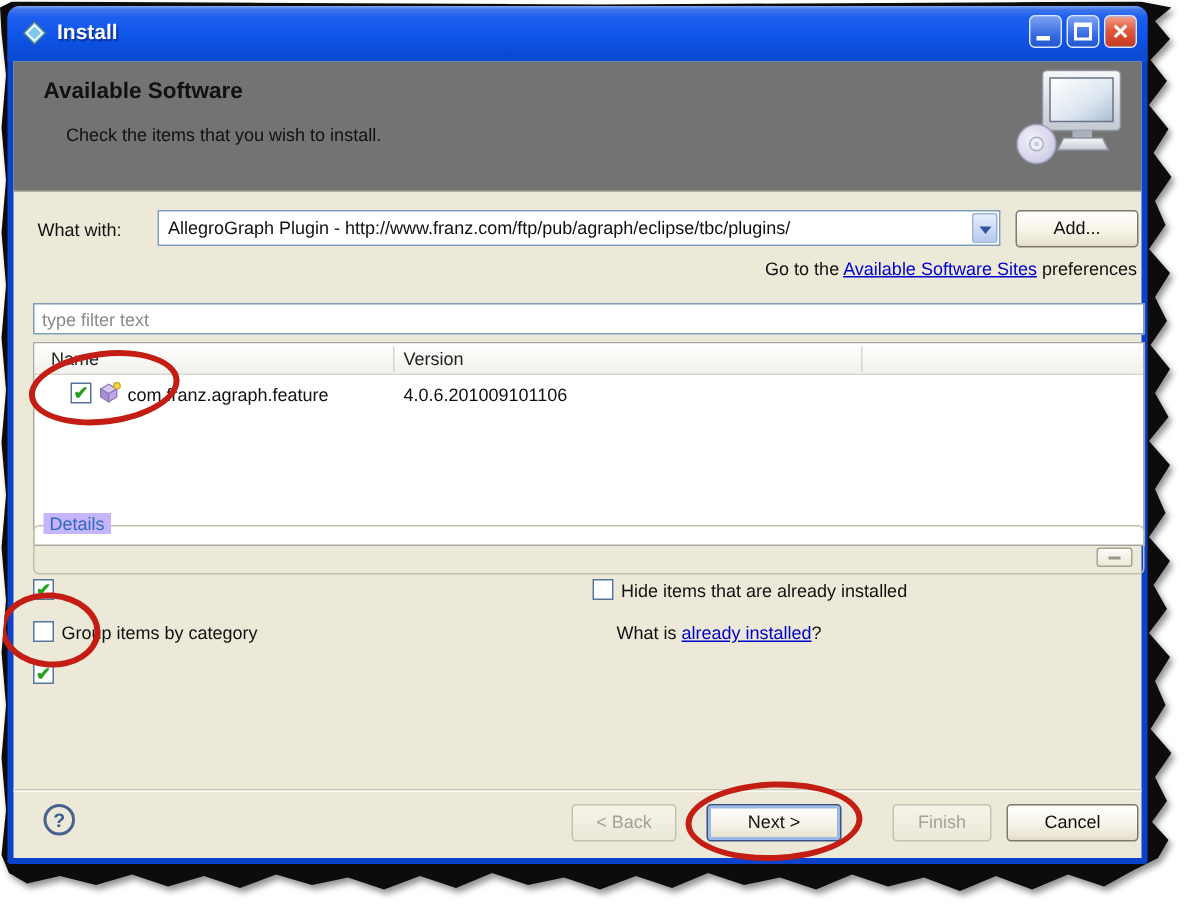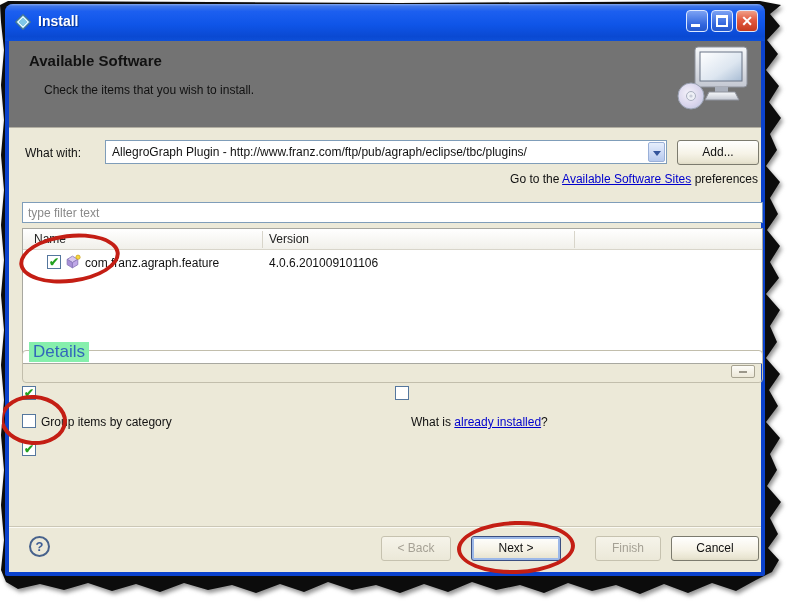--- a/index.html
+++ b/index.html
@@ -82,22 +82,22 @@
   .thead { position: absolute; left: 0; top: 0; right: 0; height: 21px;
            background: linear-gradient(180deg,#ffffff,#f1f0ea); border-bottom: 1px solid #d8d5ca; }
   .th { position: absolute; top: 3px; font-size: 12px; color: #222; }
   .th-sep { position: absolute; top: 2px; width: 1px; height: 17px; background: #d8d5ca; }
   .trow { position: absolute; left: 0; top: 24px; right: 0; height: 20px; font-size: 12px; color: #111; }
   .cb { position: absolute; width: 14px; height: 14px; background: #fff; border: 1px solid #55779e;
         text-align: center; font-size: 12px; font-weight: bold; color: #23a11f; line-height: 13px; }
 
   .group-box { position: absolute; left: 13px; top: 309px; width: 741px; height: 33px;
                border: 1px solid #c2beac; border-radius: 4px; }
-  .group-label { position: absolute; left: 20px; top: 301px; background: #86efac;
-                 padding: 0 4px; font-size: 17px; color: #3267ba; }
+  .group-label { position: absolute; left: 20px; top: 301px; background: #c4b5fd;
+                 padding: 0 4px; font-size: 12px; color: #3267ba; }
   .mini-btn { position: absolute; right: 7px; bottom: 4px; width: 24px; height: 13px;
               border: 1px solid #a7a391; border-radius: 2px;
               background: linear-gradient(180deg,#fdfcf8,#ece8d8); }
   .mini-btn::after { content: ""; position: absolute; left: 7px; top: 5px; width: 8px; height: 2px;
                      background: #9b978a; }
 
   .opt-label { position: absolute; font-size: 12px; color: #111; }
 
   .sep { position: absolute; left: 0; top: 485px; width: 752px; height: 2px;
          border-top: 1px solid #cbc7b6; border-bottom: 1px solid #fbfaf4; }
@@ -215,20 +215,21 @@
       <div class="group-label">Details</div>
 
       <span class="cb" style="left:13px; top:345px;"><span>✔</span></span>
 
       <span class="cb" style="left:13px; top:373px;"><span></span></span>
       <span class="opt-label" style="left:32px; top:374px;">Group items by category</span>
 
       <span class="cb" style="left:13px; top:401px;"><span>✔</span></span>
 
       <span class="cb" style="left:386px; top:345px;"><span></span></span>
+      <span class="opt-label" style="left:405px; top:346px;">Hide items that are already installed</span>
 
       <span class="opt-label" style="left:402px; top:374px;"><span>What is </span><span class="link">already installed</span><span>?</span></span>
 
       <div class="sep"></div>
 
       <div class="help-btn"><span>?</span></div>
 
       <div class="xpbtn disabled" style="left:372px; top:495px; width:70px;">&lt; Back</div>
       <div class="xpbtn default" style="left:462px; top:495px; width:90px;">Next &gt;</div>
       <div class="xpbtn disabled" style="left:586px; top:495px; width:66px;">Finish</div>

